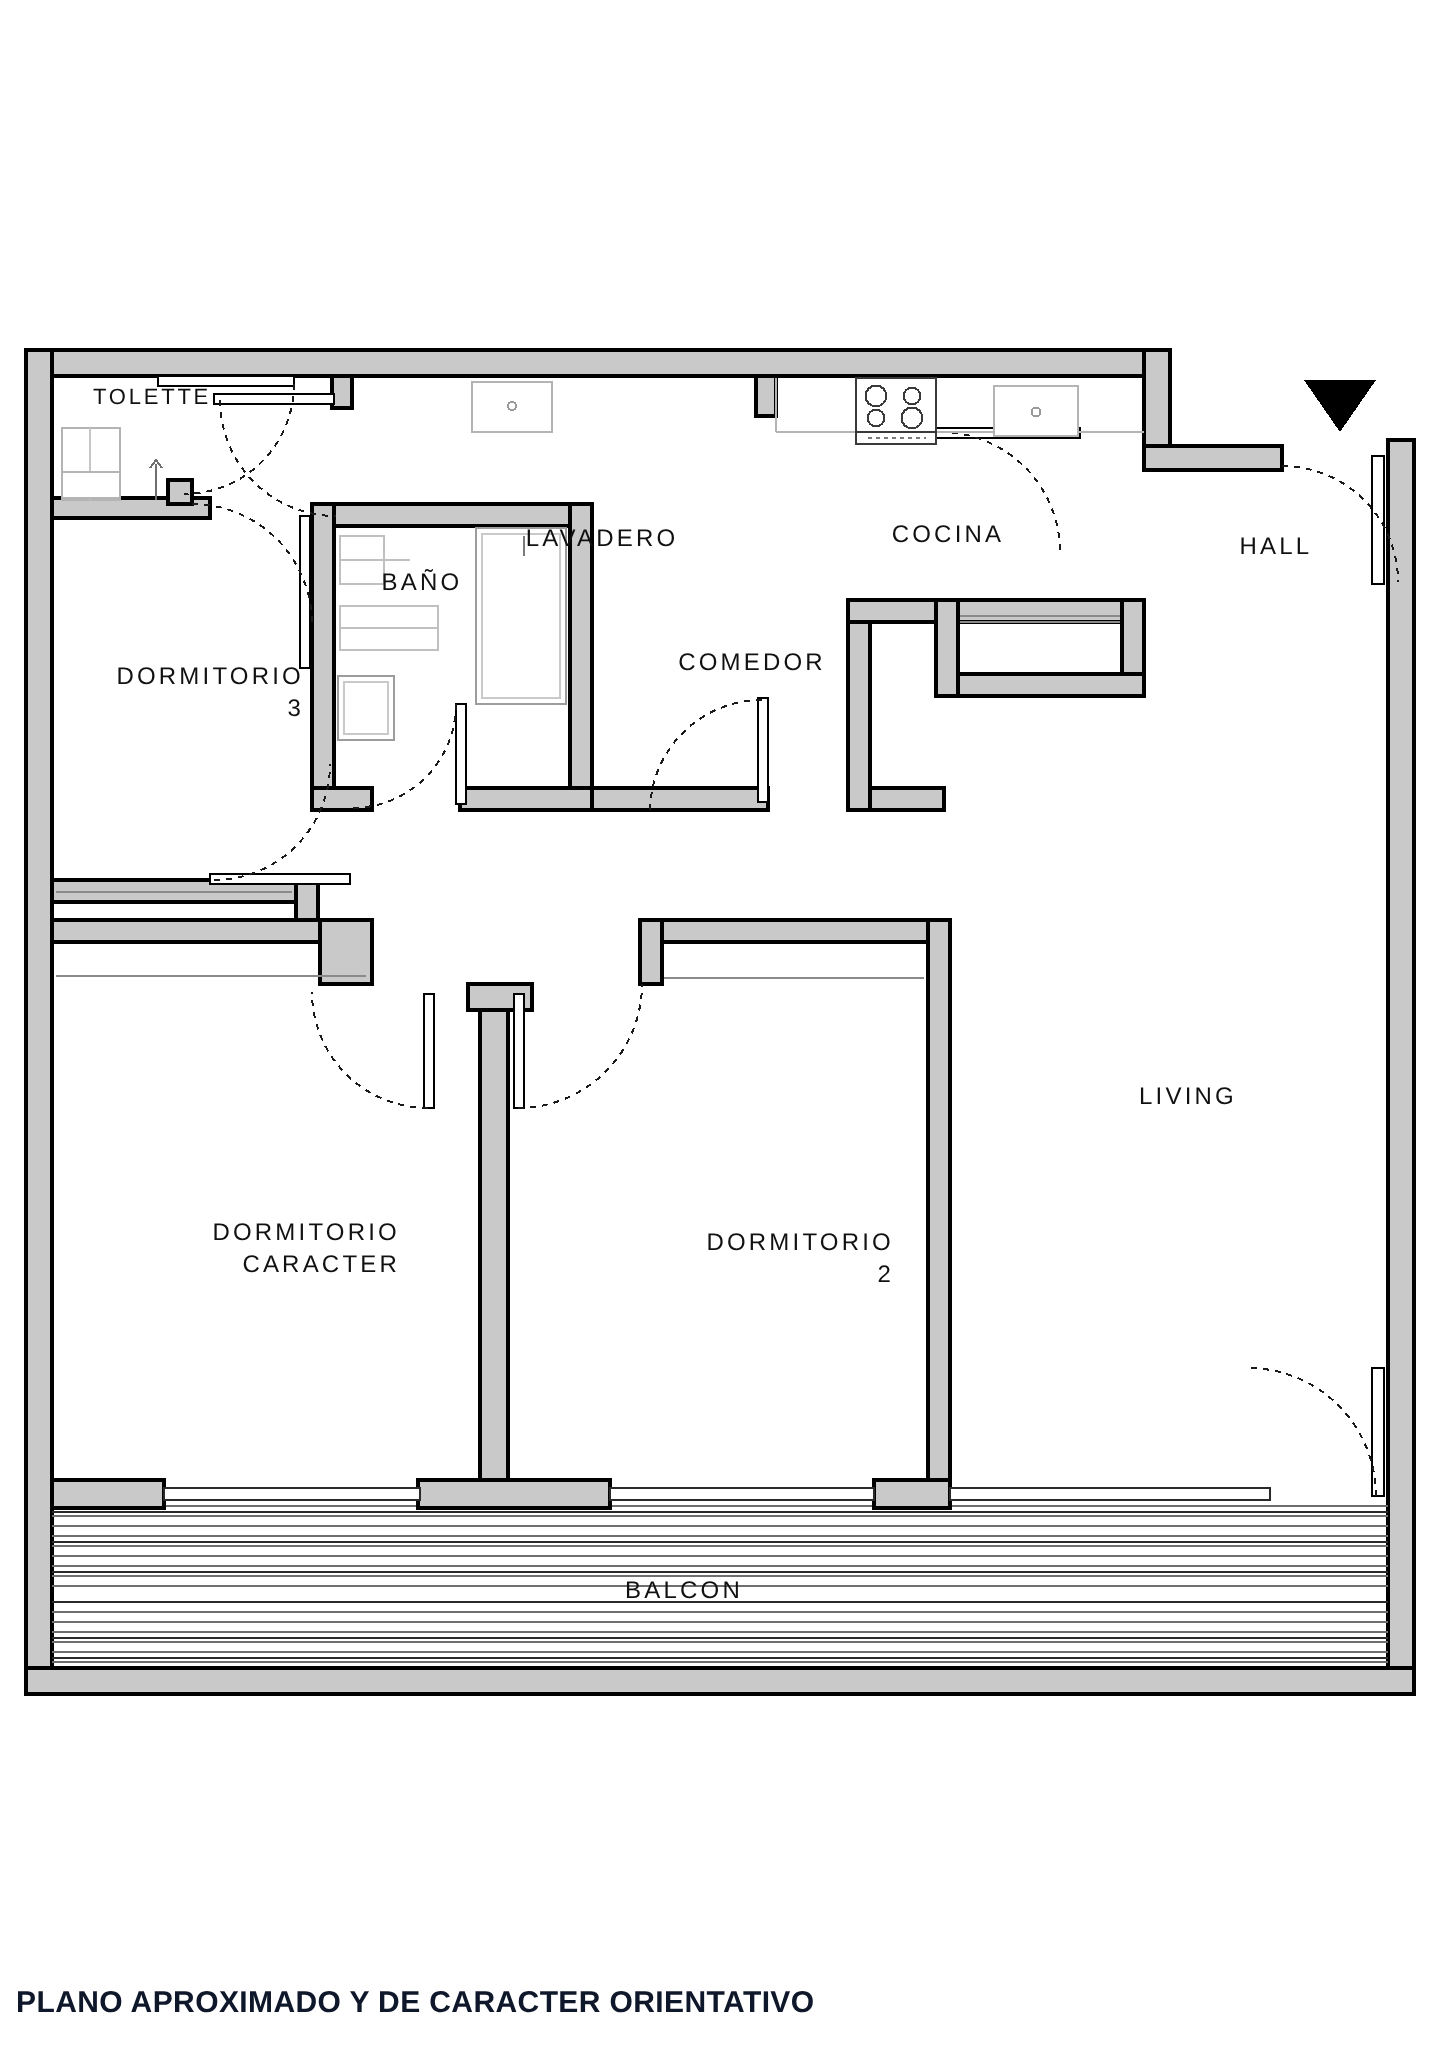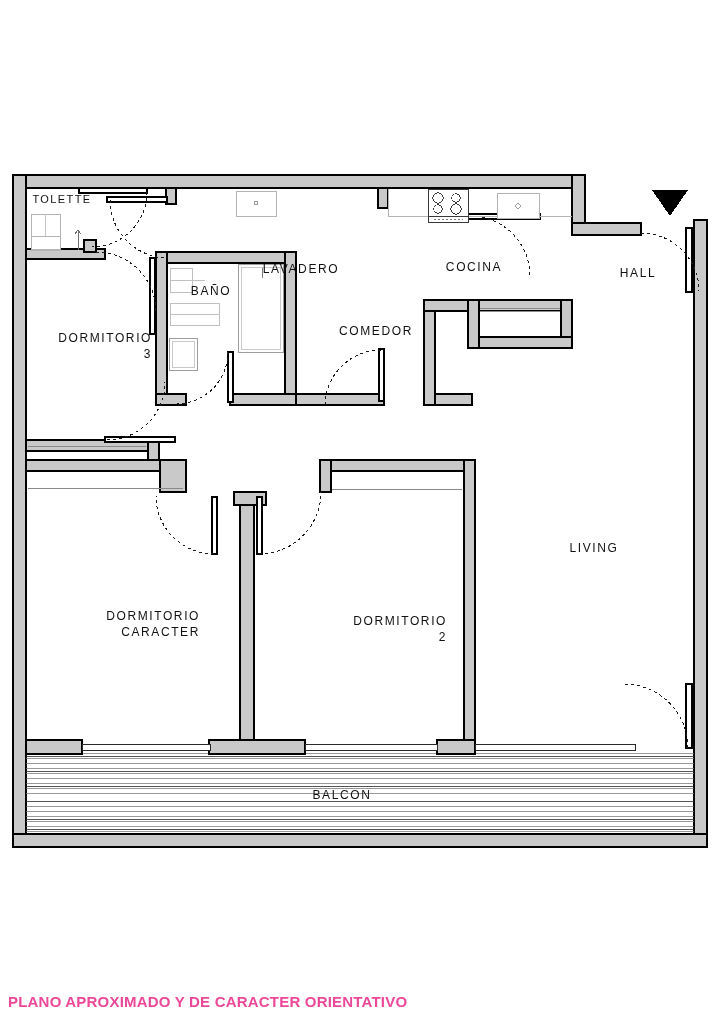--- a/index.html
+++ b/index.html
@@ -7,34 +7,34 @@
   body{
     width:723px;height:1024px;position:relative;overflow:hidden;
     font-family:"Liberation Sans", sans-serif;
     -webkit-font-smoothing:none;
   }
   #plan-root{position:absolute;left:0;top:0;width:723px;height:1024px;}
   #plan-svg{position:absolute;left:0;top:0;}
   .caption{
     position:absolute;left:8px;top:993px;
     font-family:"Liberation Sans", sans-serif;
-    font-size:15px;font-weight:bold;color:#ec4899;letter-spacing:.2px;
+    font-size:15px;font-weight:bold;color:#0f172a;letter-spacing:.2px;
     white-space:nowrap;
   }
   .room-label{
     position:absolute;
     font-family:"Liberation Sans", sans-serif;
     color:#111;
     letter-spacing:1.6px;
     white-space:nowrap;
     text-align:center;
     line-height:1.25;
     font-size:12px;
   }
-  .room-label.small{font-size:11px;letter-spacing:1.4px;}
+  .room-label.small{font-size:11px;letter-spacing:1.4px;margin-left:14px;}
   .room-label.two-line{line-height:1.3;text-align:right;}
 </style>
 </head>
 <body>
 
 <div id="plan-root">
 
   <svg id="plan-svg" width="723" height="1024" viewBox="0 0 723 1024" shape-rendering="crispEdges">
 
     <g fill="#c9c9c9" stroke="#000000" stroke-width="1.6">

